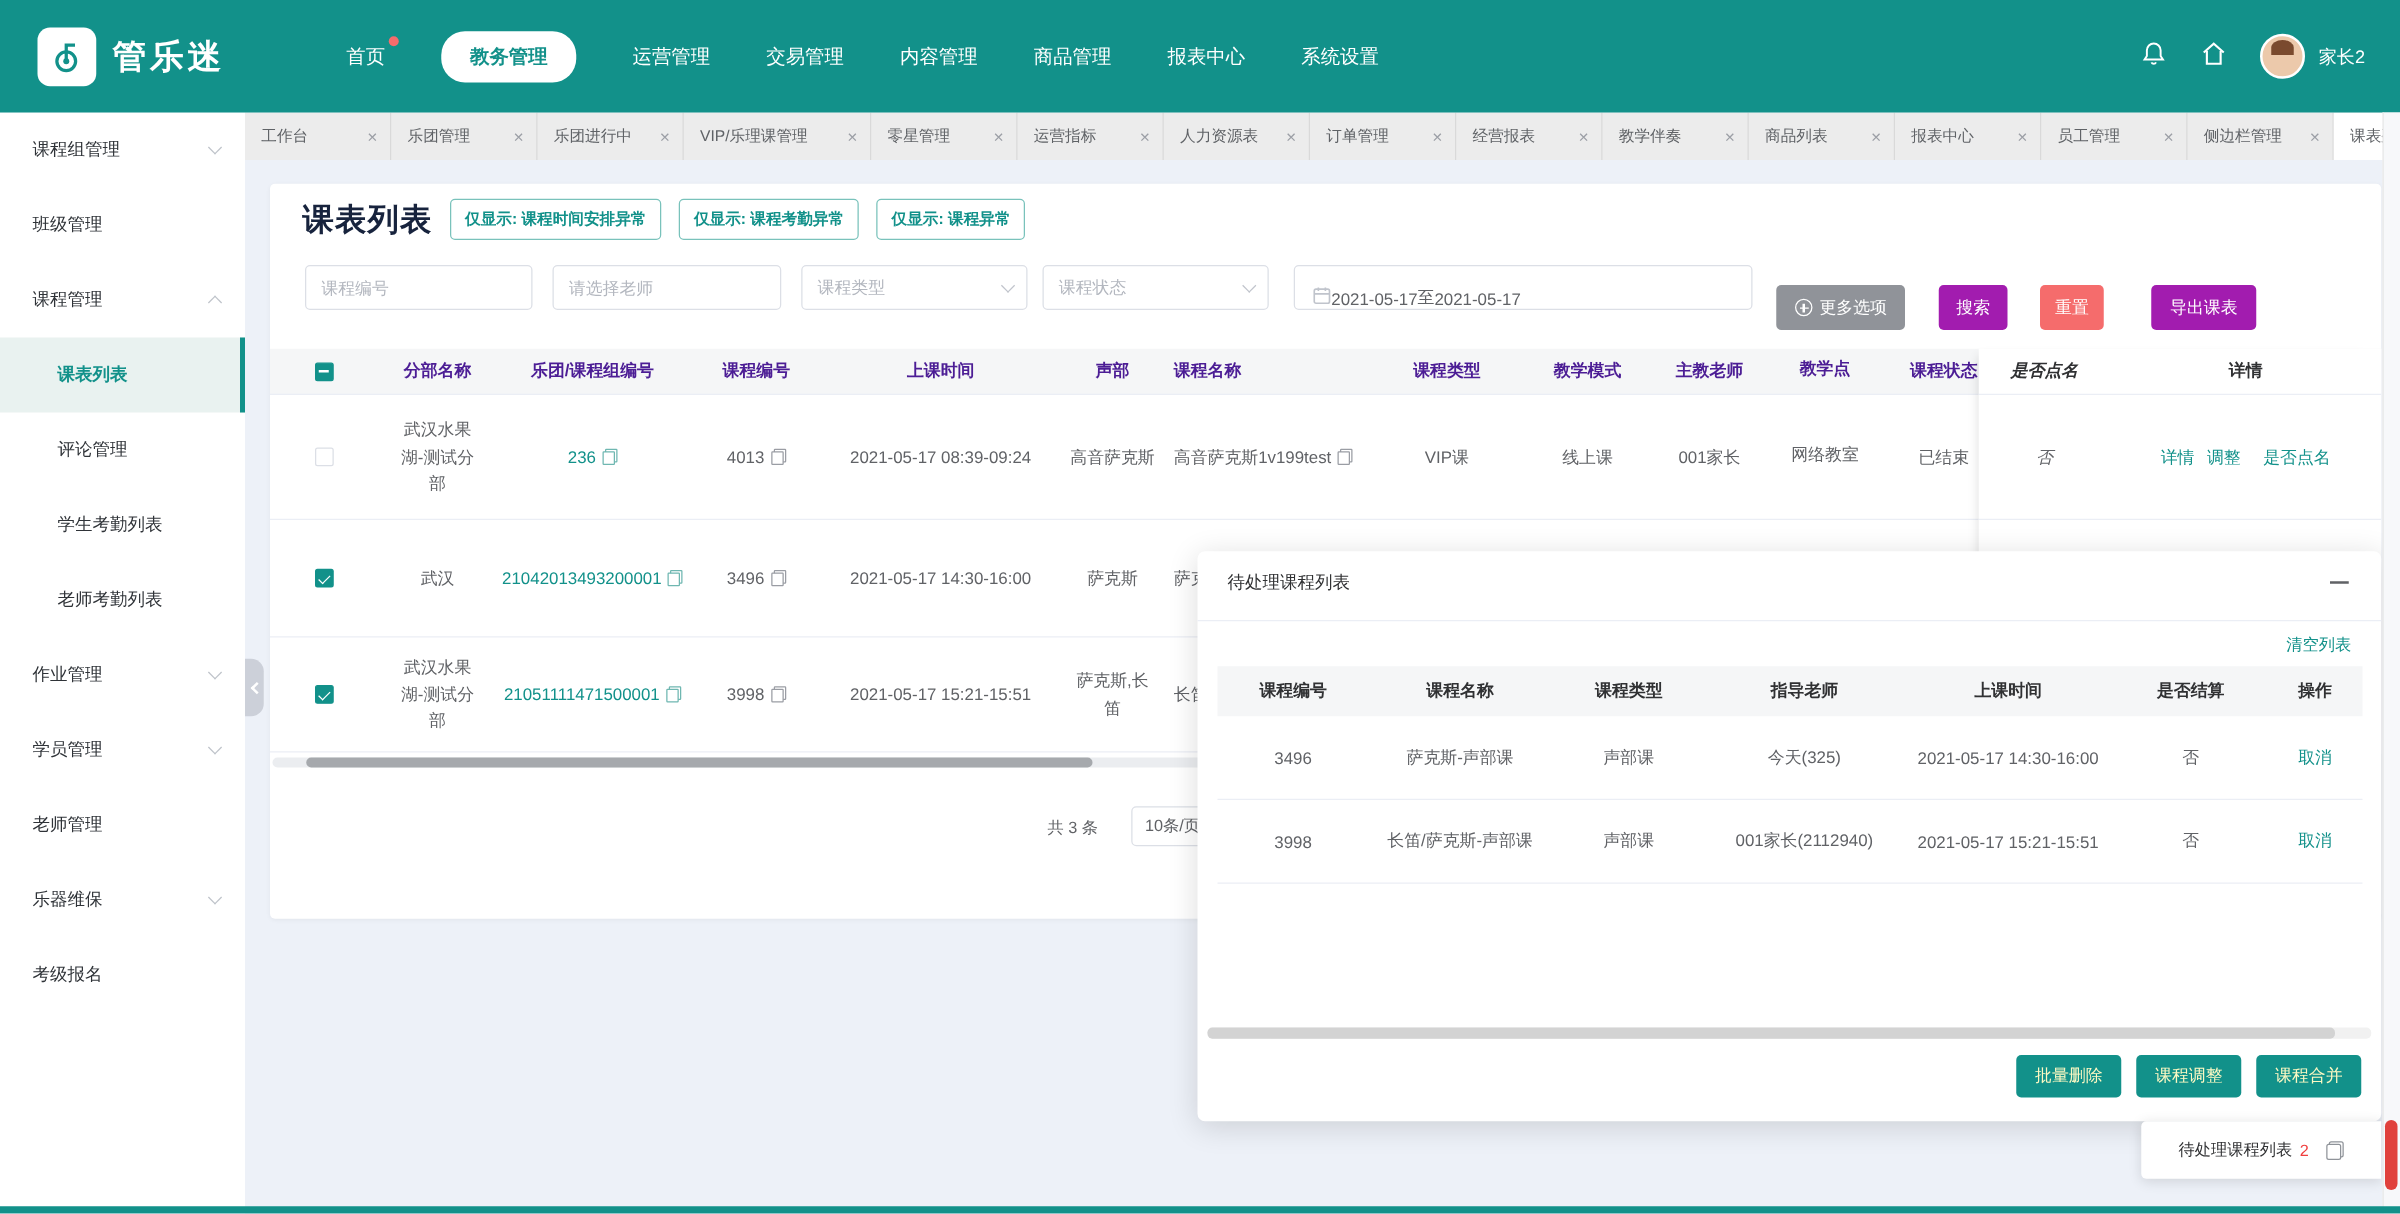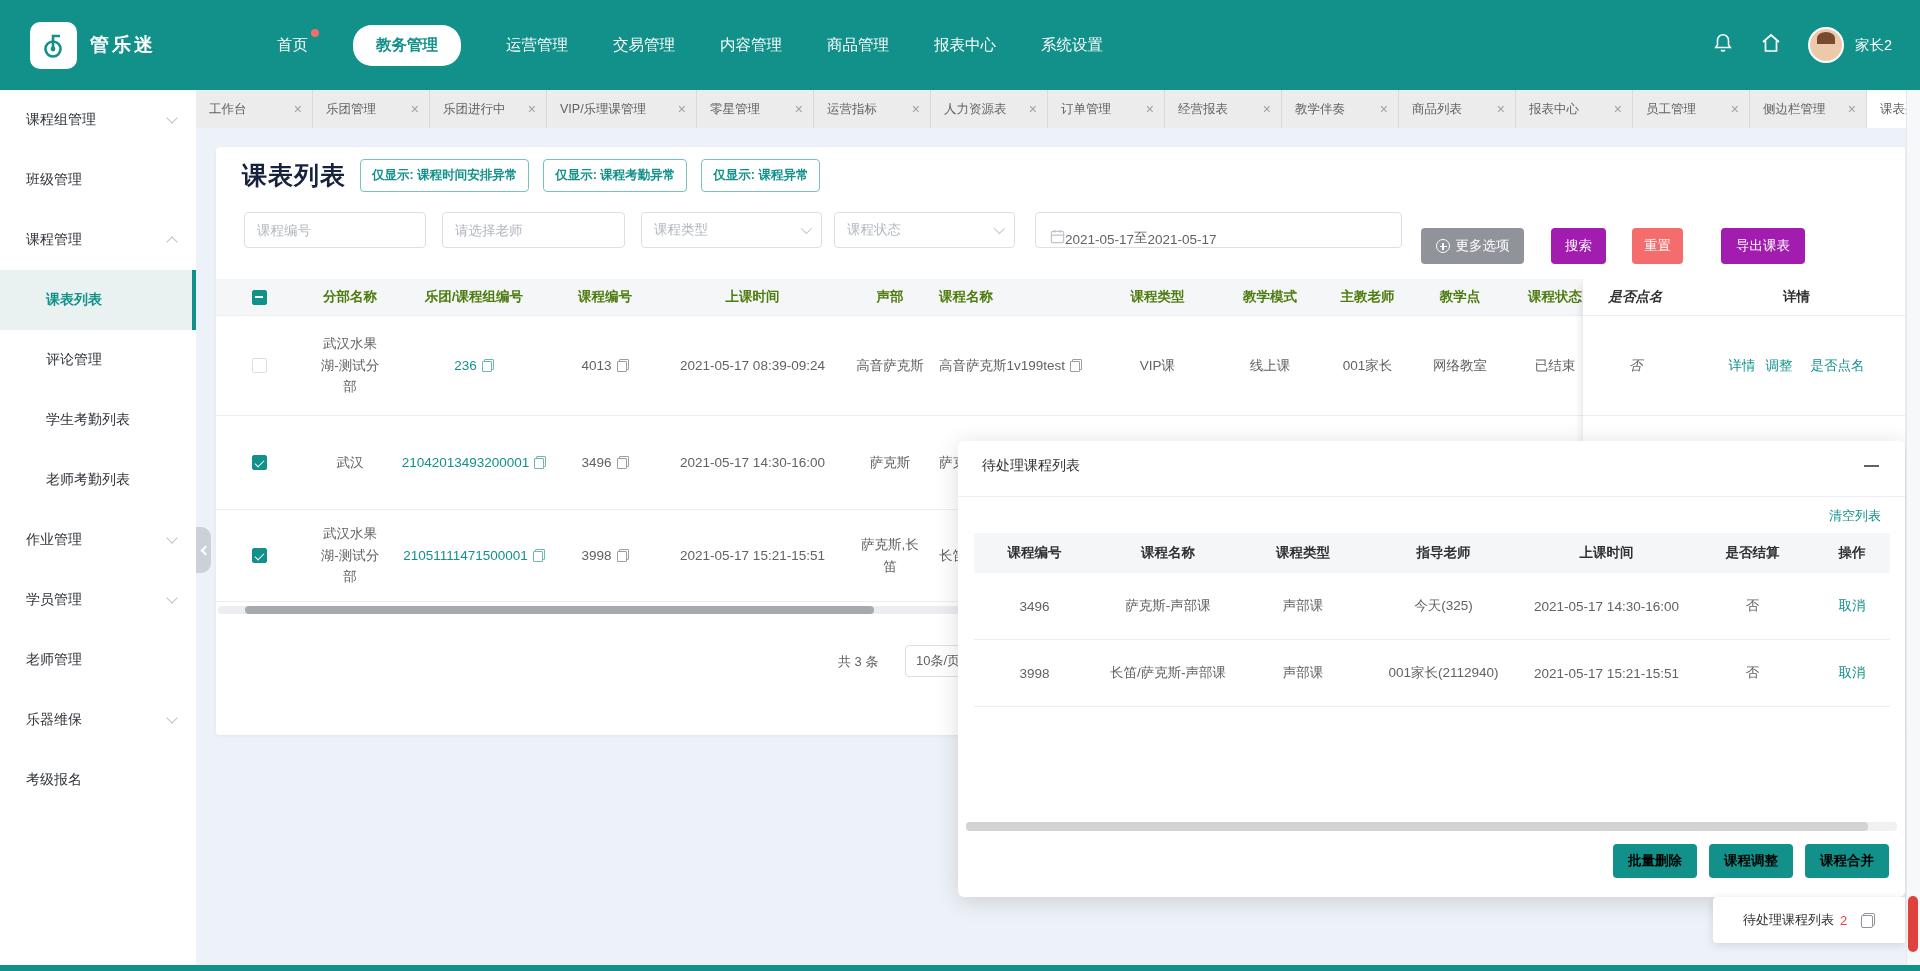--- a/index.html
+++ b/index.html
@@ -4,21 +4,21 @@
 <style>
   * { margin:0; padding:0; box-sizing:border-box; }
   html,body { width:1920px; height:971px; }
   body { font-family:"Liberation Sans","DejaVu Sans",sans-serif; background:#edf1f8; overflow:hidden; }
   .app { position:relative; width:1920px; height:971px; overflow:hidden; background:#edf1f8; }
 
   
   .navbar { position:absolute; left:0; top:0; width:1920px; height:90px; background:#12918a; display:flex; align-items:center; z-index:6; }
   .logo { display:flex; align-items:center; gap:13px; margin-left:30px; width:225px; flex:0 0 auto; }
   .logo-badge { width:47px; height:47px; background:#fff; border-radius:10px; display:flex; align-items:center; justify-content:center; }
-  .logo-text { color:#fff; font-size:19px; font-weight:bold; letter-spacing:3px; }
+  .logo-text { color:#fff; font-size:27px; font-weight:bold; letter-spacing:3px; }
   .nav-items { display:flex; align-items:center; gap:45px; margin-left:22px; }
   .nav-item { color:#fff; font-size:15.5px; cursor:pointer; position:relative; white-space:nowrap; }
   .nav-item.active { background:#fff; color:#12918a; border-radius:19px; padding:10px 23px; font-weight:bold; }
   .nav-dot { position:absolute; top:-6px; right:-11px; width:8px; height:8px; border-radius:50%; background:#f56c6c; }
   .nav-right { margin-left:auto; margin-right:28px; display:flex; align-items:center; gap:25px; }
   .avatar { width:36px; height:36px; border-radius:50%; background:#ecc9ab; border:2px solid #fff; position:relative; overflow:hidden; }
   .avatar::before { content:""; position:absolute; left:7px; top:3px; width:18px; height:12px; border-radius:50% 50% 0 0; background:#7a4a2e; }
   .username { color:#fff; font-size:14.5px; margin-left:-14px; }
 
   
@@ -60,24 +60,24 @@
   .btn-red  { background:#f56c6c; }
   .ic-plus { width:14px; height:14px; border:1px solid #fff; border-radius:50%; position:relative; display:inline-block; margin-right:6px; flex:0 0 auto; }
   .ic-plus::before { content:""; position:absolute; left:5.5px; top:3px; width:1.5px; height:7px; background:#fff; }
   .ic-plus::after  { content:""; position:absolute; left:3px; top:5.5px; width:7px; height:1.5px; background:#fff; }
 
   
   .ttable { position:absolute; left:0; top:132px; width:1689px; }
   .trow { display:flex; align-items:stretch; border-bottom:1px solid #ebeef5; }
   .trow.thead { background:#f5f6f7; height:37px; font-weight:bold; color:#303133; }
   .tcell { display:flex; align-items:center; justify-content:center; font-size:13.5px; color:#606266; text-align:center; flex:0 0 auto; line-height:1.6; }
-  .thead .tcell { font-size:13.5px; color:#4d7c0f; }
+  .thead .tcell { font-size:13.5px; color:#4c1d95; }
   .c0{width:86px;} .c1{width:96px;} .c2{width:152px;} .c3{width:110px;} .c4{width:185px;}
   .c5{width:90px;} .c6{width:165px; justify-content:flex-start; text-align:left; padding-left:4px;}
-  .c7{width:115px;} .c8{width:110px;} .c9{width:85px;} .c10{width:100px;} .c11{width:90px;}
+  .c7{width:115px;} .c8{width:110px;} .c9{width:85px;} .c10{width:100px;font-family:Liberation Mono, monospace;} .c11{width:90px;}
   .cfill{flex:1 1 auto;}
   .r1{height:100px;} .r2{height:94px;} .r3{height:92px;}
   .wrap64{display:inline-block;width:64px;} .wrap68{display:inline-block;width:68px;}
   .lnk { color:#12918a; cursor:pointer; }
   .num { color:#606266; }
   .ic-copy { position:relative; display:inline-block; width:12px; height:13px; margin-left:5px; color:#9a9da4; cursor:pointer; flex:0 0 auto; }
   .ic-copy.teal { color:#6fb7b1; }
   .ic-copy::before { content:""; position:absolute; right:0; top:0; width:8px; height:9px; border:1px solid currentColor; border-radius:1px; }
   .ic-copy::after  { content:""; position:absolute; left:0; bottom:0; width:8px; height:9px; border:1px solid currentColor; border-radius:1px; background:#fff; }
   .cb { position:relative; width:15px; height:15px; border:1px solid #dcdfe6; border-radius:2px; background:#fff; cursor:pointer; flex:0 0 auto; }
@@ -108,21 +108,21 @@
   .ptable { position:absolute; left:16px; top:92px; width:916px; }
   .prow { display:flex; align-items:stretch; }
   .prow.phead { background:#f5f6f7; height:40px; font-weight:bold; }
   .prow.pbody { height:67px; border-bottom:1px solid #ebeef5; }
   .pcell { display:flex; align-items:center; justify-content:center; font-size:13.5px; color:#606266; text-align:center; flex:0 0 auto; }
   .phead .pcell { color:#303133; }
   .p0{width:121px;} .p1{width:146px;} .p2{width:124px;} .p3{width:157px;} .p4{width:169px;} .p5{width:123px;} .p6{width:76px;}
   .p-hbar { position:absolute; left:8px; top:381px; width:931px; height:9px; background:#f1f1f1; border-radius:4px; }
   .p-hbar .thumb { position:absolute; left:0; top:0; width:902px; height:9px; background:#d3d3d3; border-radius:4px; cursor:pointer; }
   .p-buttons { position:absolute; right:16px; top:403px; display:flex; gap:12px; }
-  .p-buttons .pbtn { height:34px; padding:0 15px; background:#12918a; color:#000000; font-size:13.5px; border:none; border-radius:4px; display:flex; align-items:center; cursor:pointer; white-space:nowrap;font-weight:bold; }
+  .p-buttons .pbtn { height:34px; padding:0 15px; background:#12918a; color:#fef9c3; font-size:13.5px; border:none; border-radius:4px; display:flex; align-items:center; cursor:pointer; white-space:nowrap; }
 
   
   .dock { position:absolute; left:1713px; top:897px; width:192px; height:46px; background:#fff; box-shadow:0 2px 10px rgba(0,0,0,0.12); border-radius:4px 0 0 4px; display:flex; align-items:center; justify-content:center; gap:6px; z-index:11; cursor:pointer; }
   .dock-label { font-size:13px; color:#303133; }
   .dock-count { font-size:13px; color:#f03e3e; }
   .dock-ic { position:relative; width:14px; height:15px; color:#8f9399; margin-left:8px; }
   .dock-ic::before { content:""; position:absolute; right:0; top:0; width:10px; height:11px; border:1px solid currentColor; border-radius:2px; }
   .dock-ic::after { content:""; position:absolute; left:0; bottom:0; width:10px; height:11px; border:1px solid currentColor; border-radius:2px; background:#fff; }
   .vscroll { position:absolute; left:1906px; top:90px; width:14px; height:881px; background:#f7f8fa; border-left:1px solid #e8e8e8; z-index:12; }
   .vthumb { position:absolute; left:1908px; top:896px; width:10px; height:56px; background:#e0413c; border-radius:5px; z-index:13; cursor:pointer; }

